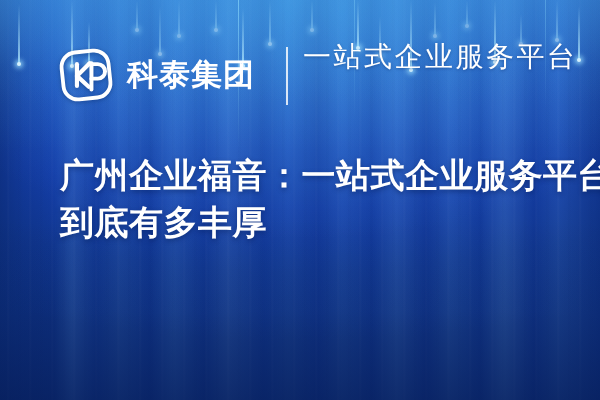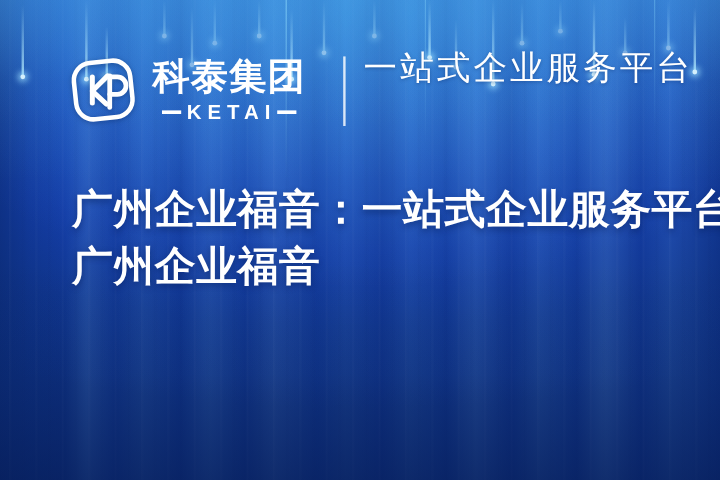--- a/index.html
+++ b/index.html
@@ -263,33 +263,28 @@
       <svg class="logo-mark" viewBox="0 0 64 64">
         <rect x="6" y="6" width="52" height="52" rx="16" ry="16" transform="rotate(-6 32 32)" fill="none" stroke="#ffffff" stroke-width="4.2"></rect>
         <path d="M22 20 L22 44" stroke="#ffffff" stroke-width="4.6" stroke-linecap="round" fill="none"></path>
         <path d="M36 19 L22 33 L35 45" stroke="#ffffff" stroke-width="4.6" stroke-linecap="round" stroke-linejoin="round" fill="none"></path>
         <path d="M38 19 L38 48" stroke="#ffffff" stroke-width="4.4" stroke-linecap="round" fill="none"></path>
         <path d="M38 20 L45 20 a8 8 0 0 1 0 16 L38 36" stroke="#ffffff" stroke-width="4.4" stroke-linecap="round" stroke-linejoin="round" fill="none"></path>
       </svg>
 
       <div class="brand-text">
         <div class="brand-cn">科泰集团</div>
-        <div class="brand-en">
-          <span class="dash left"></span>
-          <span>KETAI</span>
-          <span class="dash right"></span>
-        </div>
       </div>
     </div>
 
     <div class="divider"></div>
 
     <div class="tagline">
       <div class="tagline-main">一站式企业服务平台</div>
     </div>
   </div>
 
   <div class="headline">
     <div class="headline-line">广州企业福音：一站式企业服务平台</div>
-    <div class="headline-line">广州企业福音</div>
+    <div class="headline-line">到底有多丰厚</div>
   </div>
 
 </div>
 
 </body></html>

